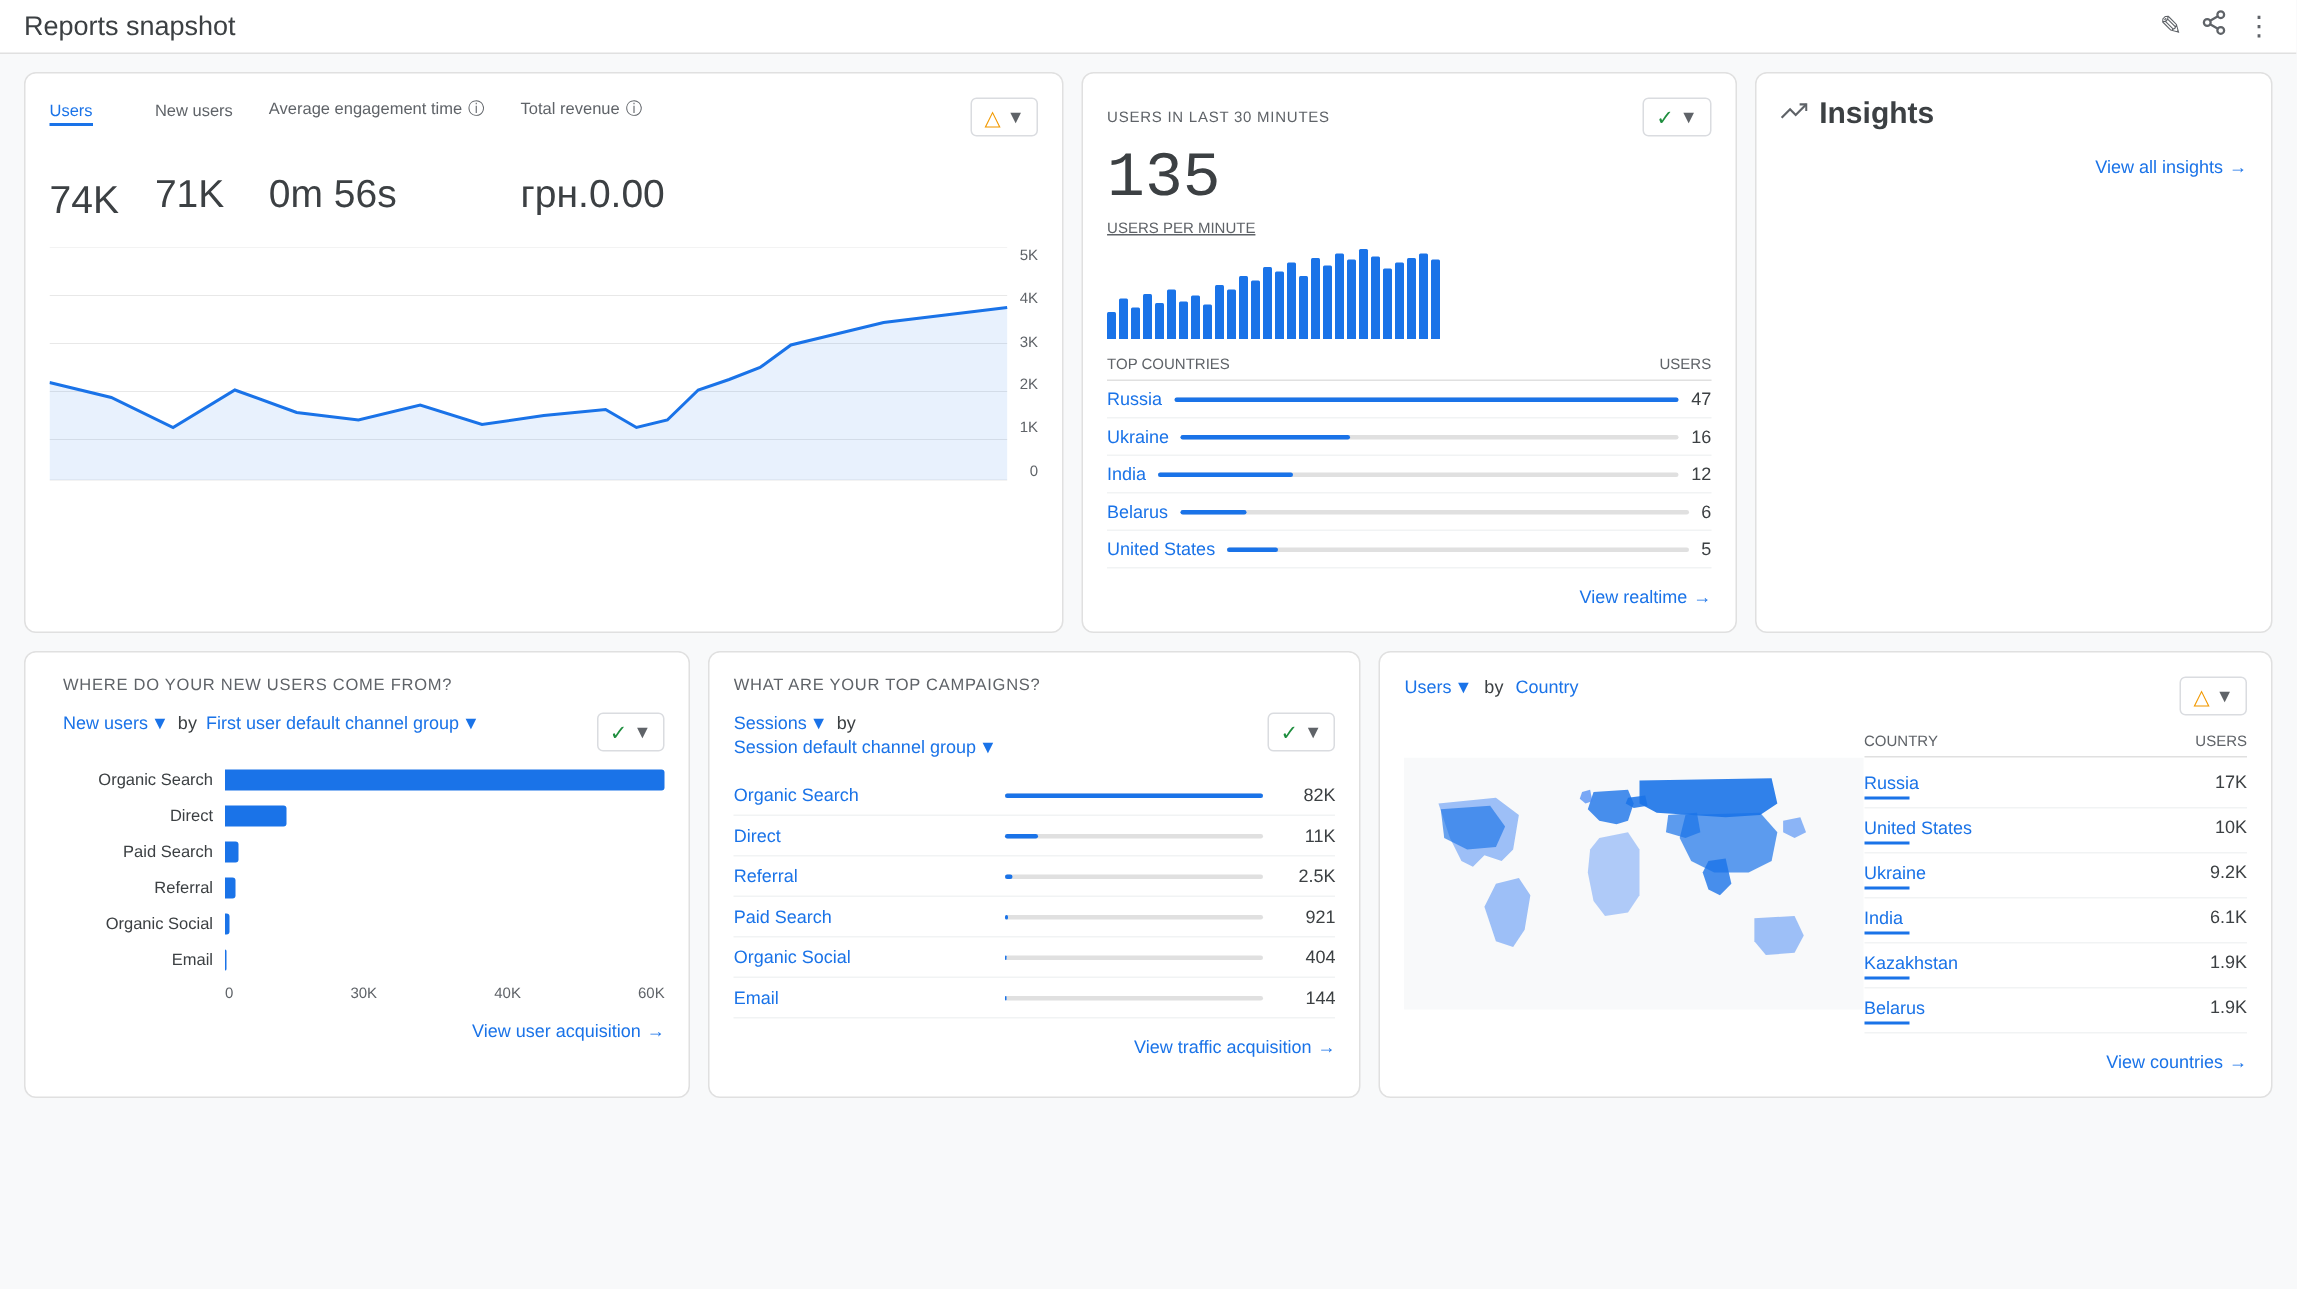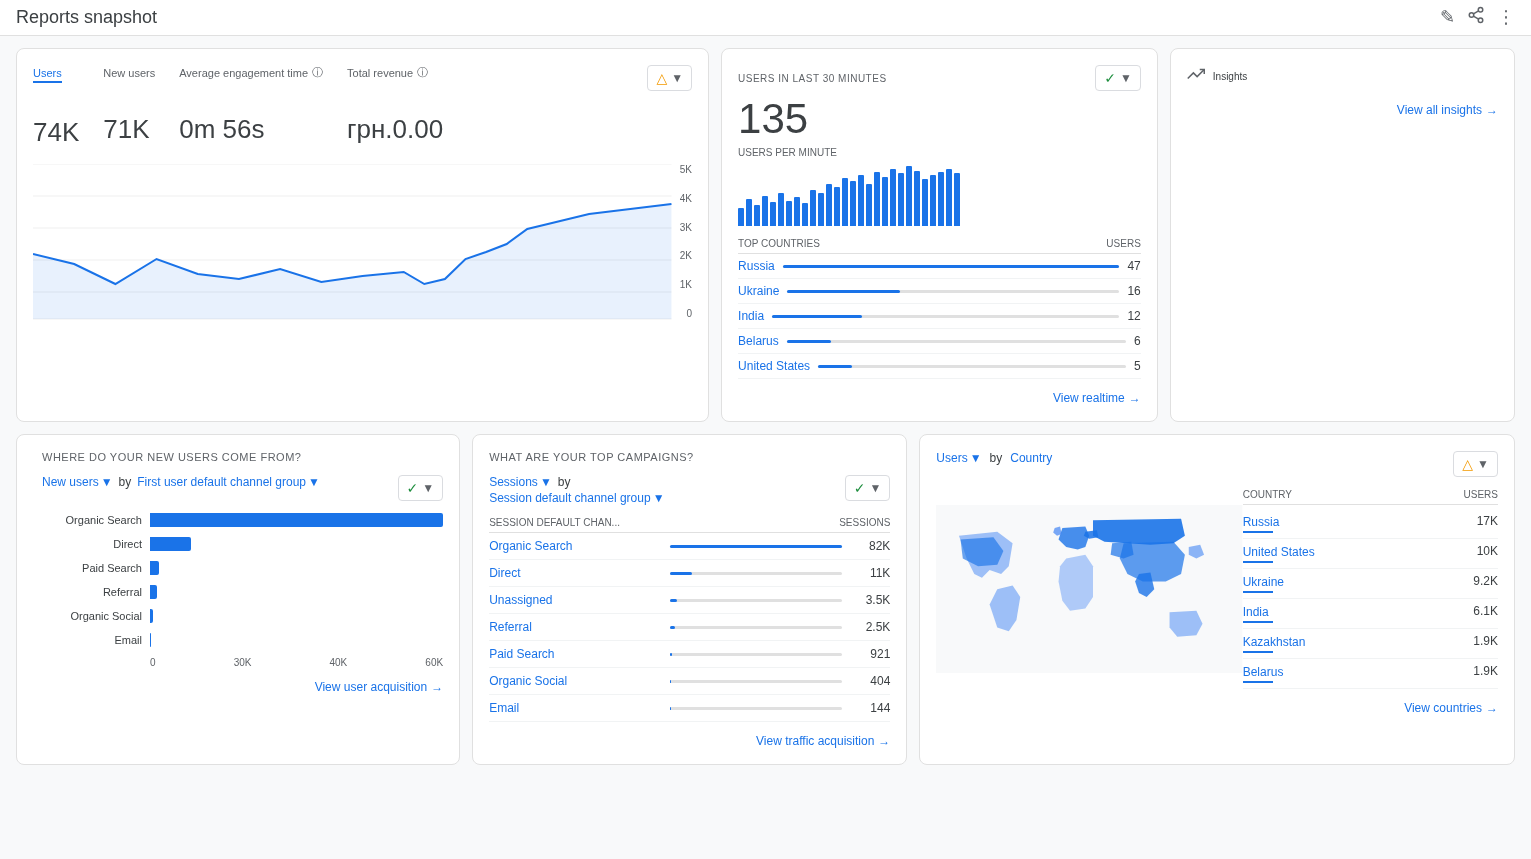--- a/index.html
+++ b/index.html
@@ -33,40 +33,40 @@
     .dropdown-btn .check-icon { color: #1e8e3e; font-size: 14px; }
 
     
     .chart-area { position: relative; height: 180px; margin-top: 8px; }
     .chart-svg { width: 100%; height: 160px; }
     .chart-labels { display: flex; justify-content: space-between; padding: 0 20px; font-size: 11px; color: #5f6368; }
 
     
     .realtime-header { display: flex; justify-content: space-between; align-items: center; margin-bottom: 4px; }
     .realtime-title { font-size: 10px; color: #5f6368; letter-spacing: 0.5px; text-transform: uppercase; font-weight: 500; }
-    .realtime-number { font-size: 42px; font-weight: 300; color: #3c4043; }
-    .upm-label { font-size: 10px; color: #5f6368; text-transform: uppercase; margin-top: 4px; margin-bottom: 8px; }
+    .realtime-number { font-size: 42px; font-weight: 300; color: #3c4043; font-family: Liberation Mono, monospace; }
+    .upm-label { font-size: 10px; color: #5f6368; text-transform: uppercase; margin-top: 4px; margin-bottom: 8px; text-decoration: underline; }
     
     .bar-chart-mini { display: flex; align-items: flex-end; gap: 2px; height: 60px; margin-bottom: 12px; }
     .bar-mini { background: #1a73e8; min-width: 6px; border-radius: 1px 1px 0 0; }
 
     .countries-table { width: 100%; }
     .countries-header { display: flex; justify-content: space-between; font-size: 10px; color: #5f6368; text-transform: uppercase; padding-bottom: 4px; border-bottom: 1px solid #e0e0e0; }
     .country-row { display: flex; justify-content: space-between; align-items: center; padding: 5px 0; border-bottom: 1px solid #f1f3f4; }
     .country-name { font-size: 12px; color: #1a73e8; cursor: pointer; }
     .country-bar-wrap { flex: 1; margin: 0 8px; height: 3px; background: #e0e0e0; border-radius: 2px; }
     .country-bar-fill { height: 100%; background: #1a73e8; border-radius: 2px; }
     .country-users { font-size: 12px; color: #3c4043; }
 
     .view-link { color: #1a73e8; font-size: 12px; cursor: pointer; text-decoration: none; display: flex; align-items: center; gap: 4px; margin-top: 12px; justify-content: flex-end; }
 
     
     .insights-header { display: flex; align-items: center; gap: 8px; margin-bottom: 16px; }
     .insights-icon { color: #5f6368; font-size: 16px; }
-    .insights-title { font-size: 10px; font-weight: 400; }
+    .insights-title { font-size: 20px; font-weight: 700; }
     .insights-body { text-align: center; padding: 16px 0; }
     .insights-subtitle { font-size: 14px; font-weight: 500; margin-bottom: 8px; }
     .insights-desc { font-size: 12px; color: #5f6368; line-height: 1.5; }
     .learn-more { color: #1a73e8; cursor: pointer; }
     .create-btn { margin-top: 16px; background: #1a73e8; color: #fff; border: none; border-radius: 4px; padding: 8px 24px; font-size: 14px; cursor: pointer; width: 100%; }
 
     
     .bottom-row { display: flex; gap: 12px; }
     .bottom-left { flex: 1; padding-left: 25px; }
     .bottom-mid { flex: 1; }
@@ -385,44 +385,33 @@
             </span>
           </div>
         </div>
         <div class="dropdown-btn">
           <span class="check-icon">✓</span>
           <span>▼</span>
         </div>
       </div>
 
       <div class="sessions-table">
-        <div class="sessions-header">
-          <span>SESSION DEFAULT CHAN...</span>
-          <span>SESSIONS</span>
-        </div>
         <div class="session-row">
           <span class="session-name">Organic Search</span>
           <div class="session-bar-wrap">
             <div class="session-bar-fill" style="width:100%"></div>
           </div>
           <span class="session-value">82K</span>
         </div>
         <div class="session-row">
           <span class="session-name">Direct</span>
           <div class="session-bar-wrap">
             <div class="session-bar-fill" style="width:13%"></div>
           </div>
           <span class="session-value">11K</span>
-        </div>
-        <div class="session-row">
-          <span class="session-name">Unassigned</span>
-          <div class="session-bar-wrap">
-            <div class="session-bar-fill" style="width:4%"></div>
-          </div>
-          <span class="session-value">3.5K</span>
         </div>
         <div class="session-row">
           <span class="session-name">Referral</span>
           <div class="session-bar-wrap">
             <div class="session-bar-fill" style="width:3%"></div>
           </div>
           <span class="session-value">2.5K</span>
         </div>
         <div class="session-row">
           <span class="session-name">Paid Search</span>

